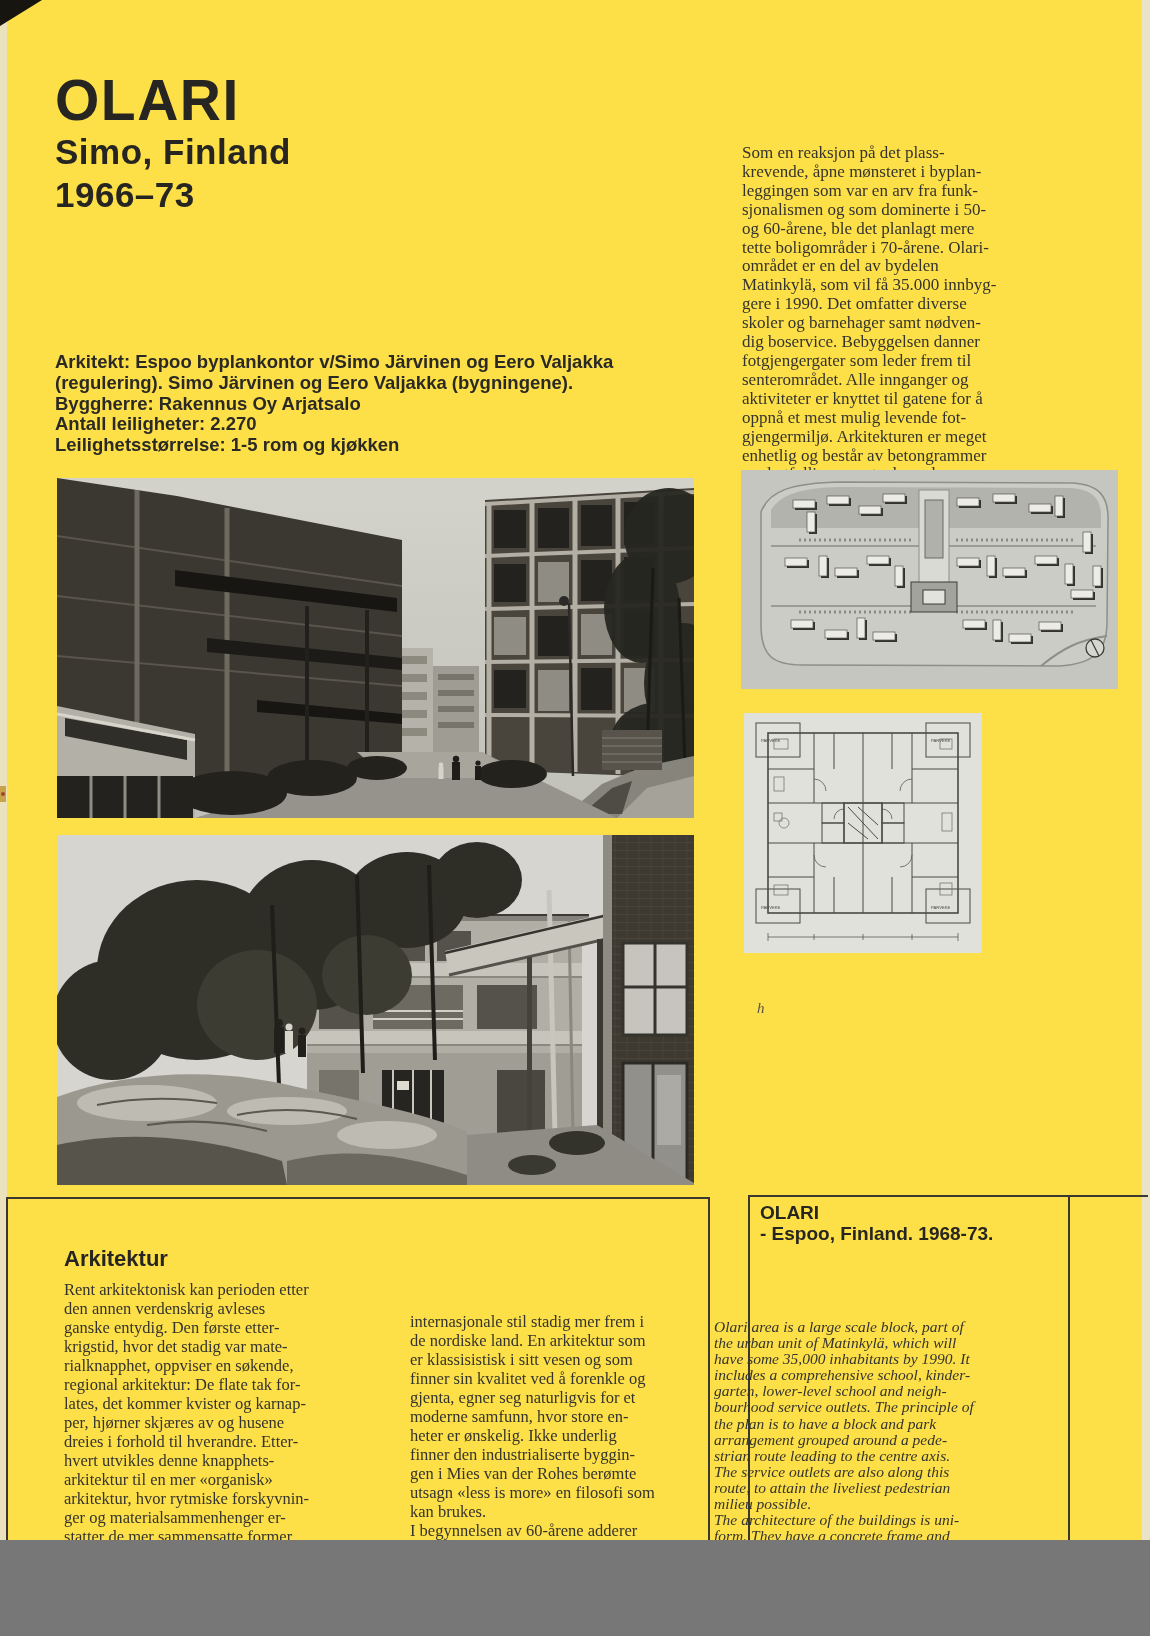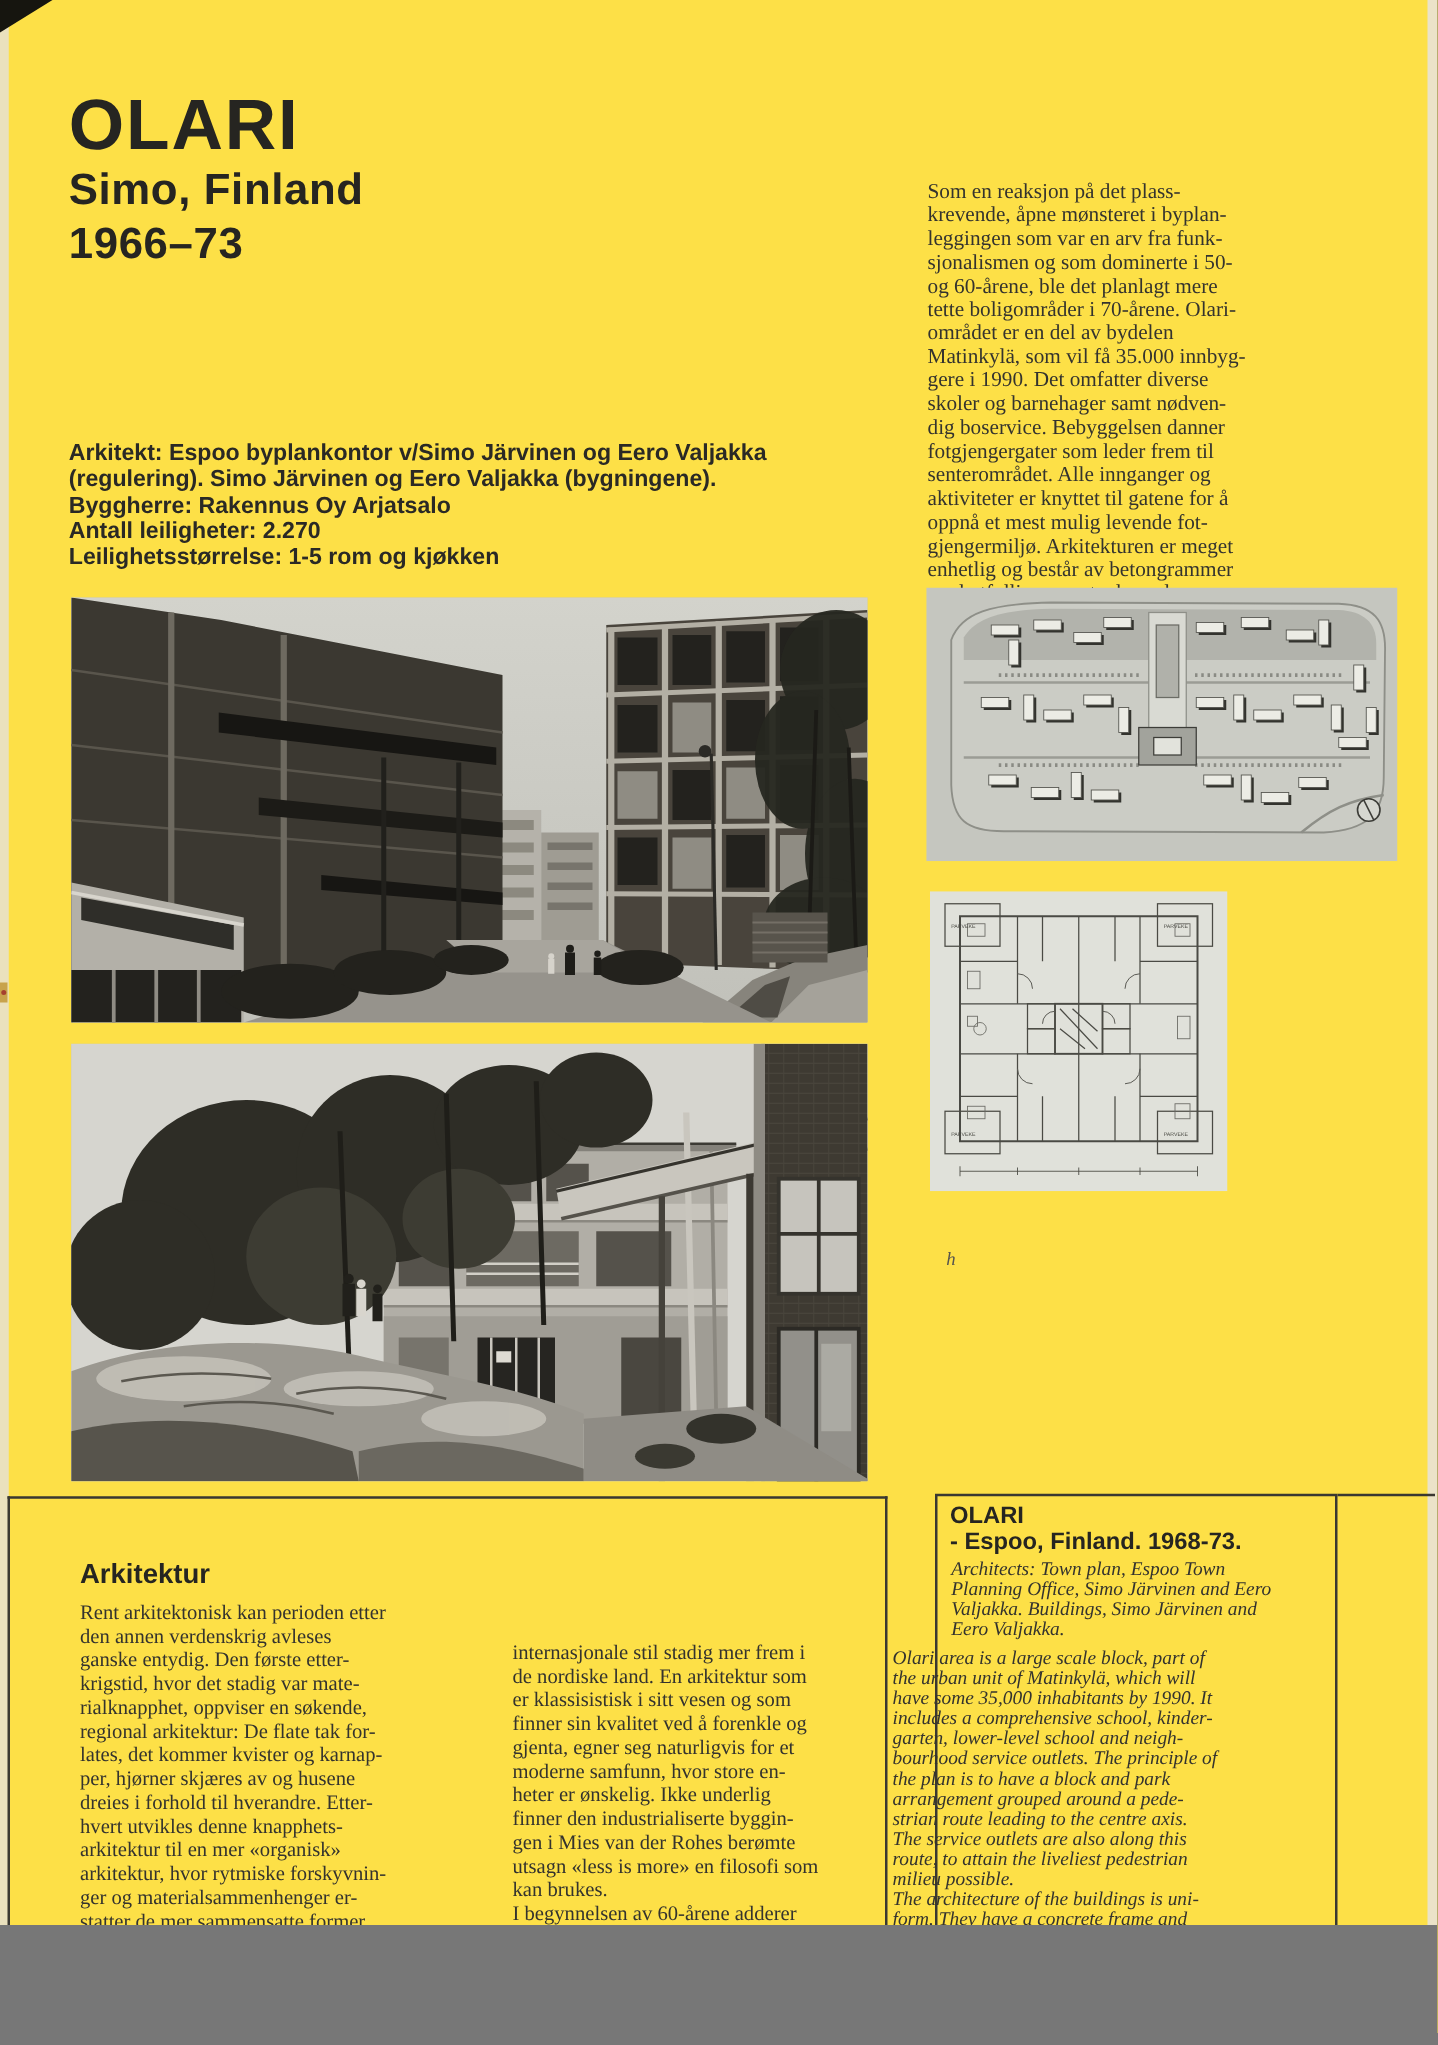--- a/index.html
+++ b/index.html
@@ -511,24 +511,20 @@
 symbolverdi til betongen. Den store
 anvendelse av betong ble derved
 legitimert. Det dominerende
 materiale i de nye boligområder
 oppfattes heretter ikke som et erstat-</div>
 
   <div class="abs cap-box"></div>
   <div class="abs rule-ext"></div>
   <div class="abs cap-title" style="left:760px;top:1202px;">OLARI</div>
   <div class="abs cap-title" style="left:760px;top:1223px;">- Espoo, Finland. 1968-73.</div>
-  <div class="abs cap-italic" style="left:761px;top:1248px;width:300px;">Architects: Town plan, Espoo Town
-Planning Office, Simo Järvinen and Eero
-Valjakka. Buildings, Simo Järvinen and
-Eero Valjakka.</div>
   <div class="abs cap-italic" style="left:714px;top:1319px;width:304px;">Olari area is a large scale block, part of
 the urban unit of Matinkylä, which will
 have some 35,000 inhabitants by 1990. It
 includes a comprehensive school, kinder-
 garten, lower-level school and neigh-
 bourhood service outlets. The principle of
 the plan is to have a block and park
 arrangement grouped around a pede-
 strian route leading to the centre axis.
 The service outlets are also along this

